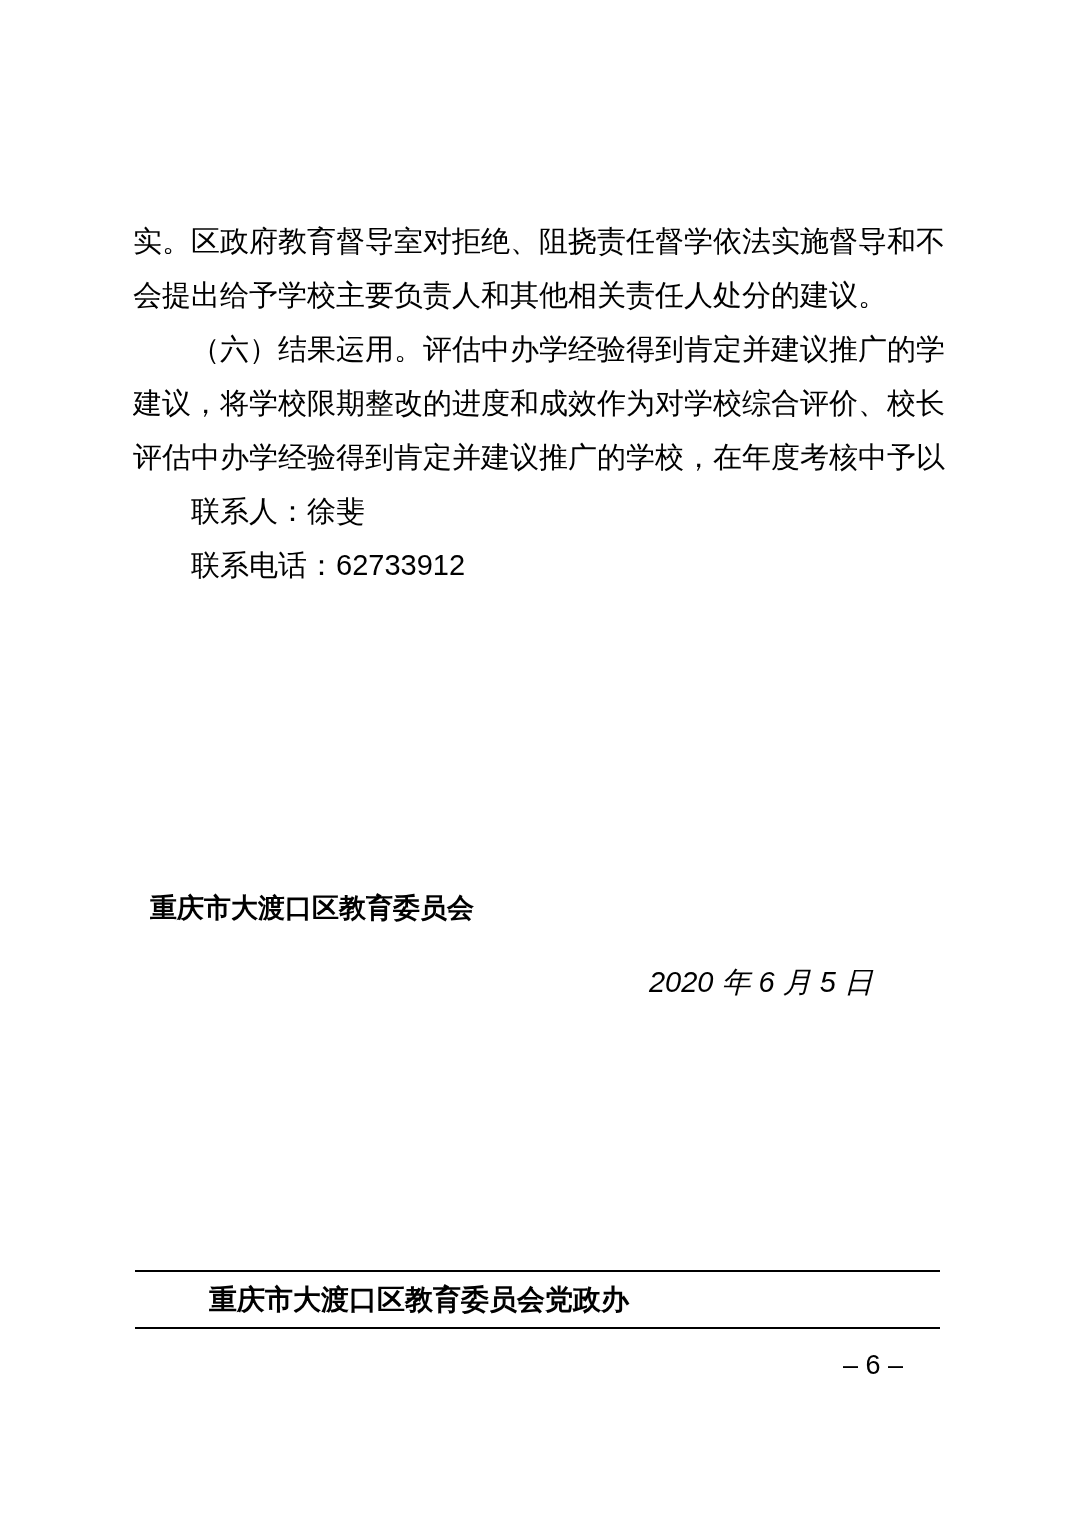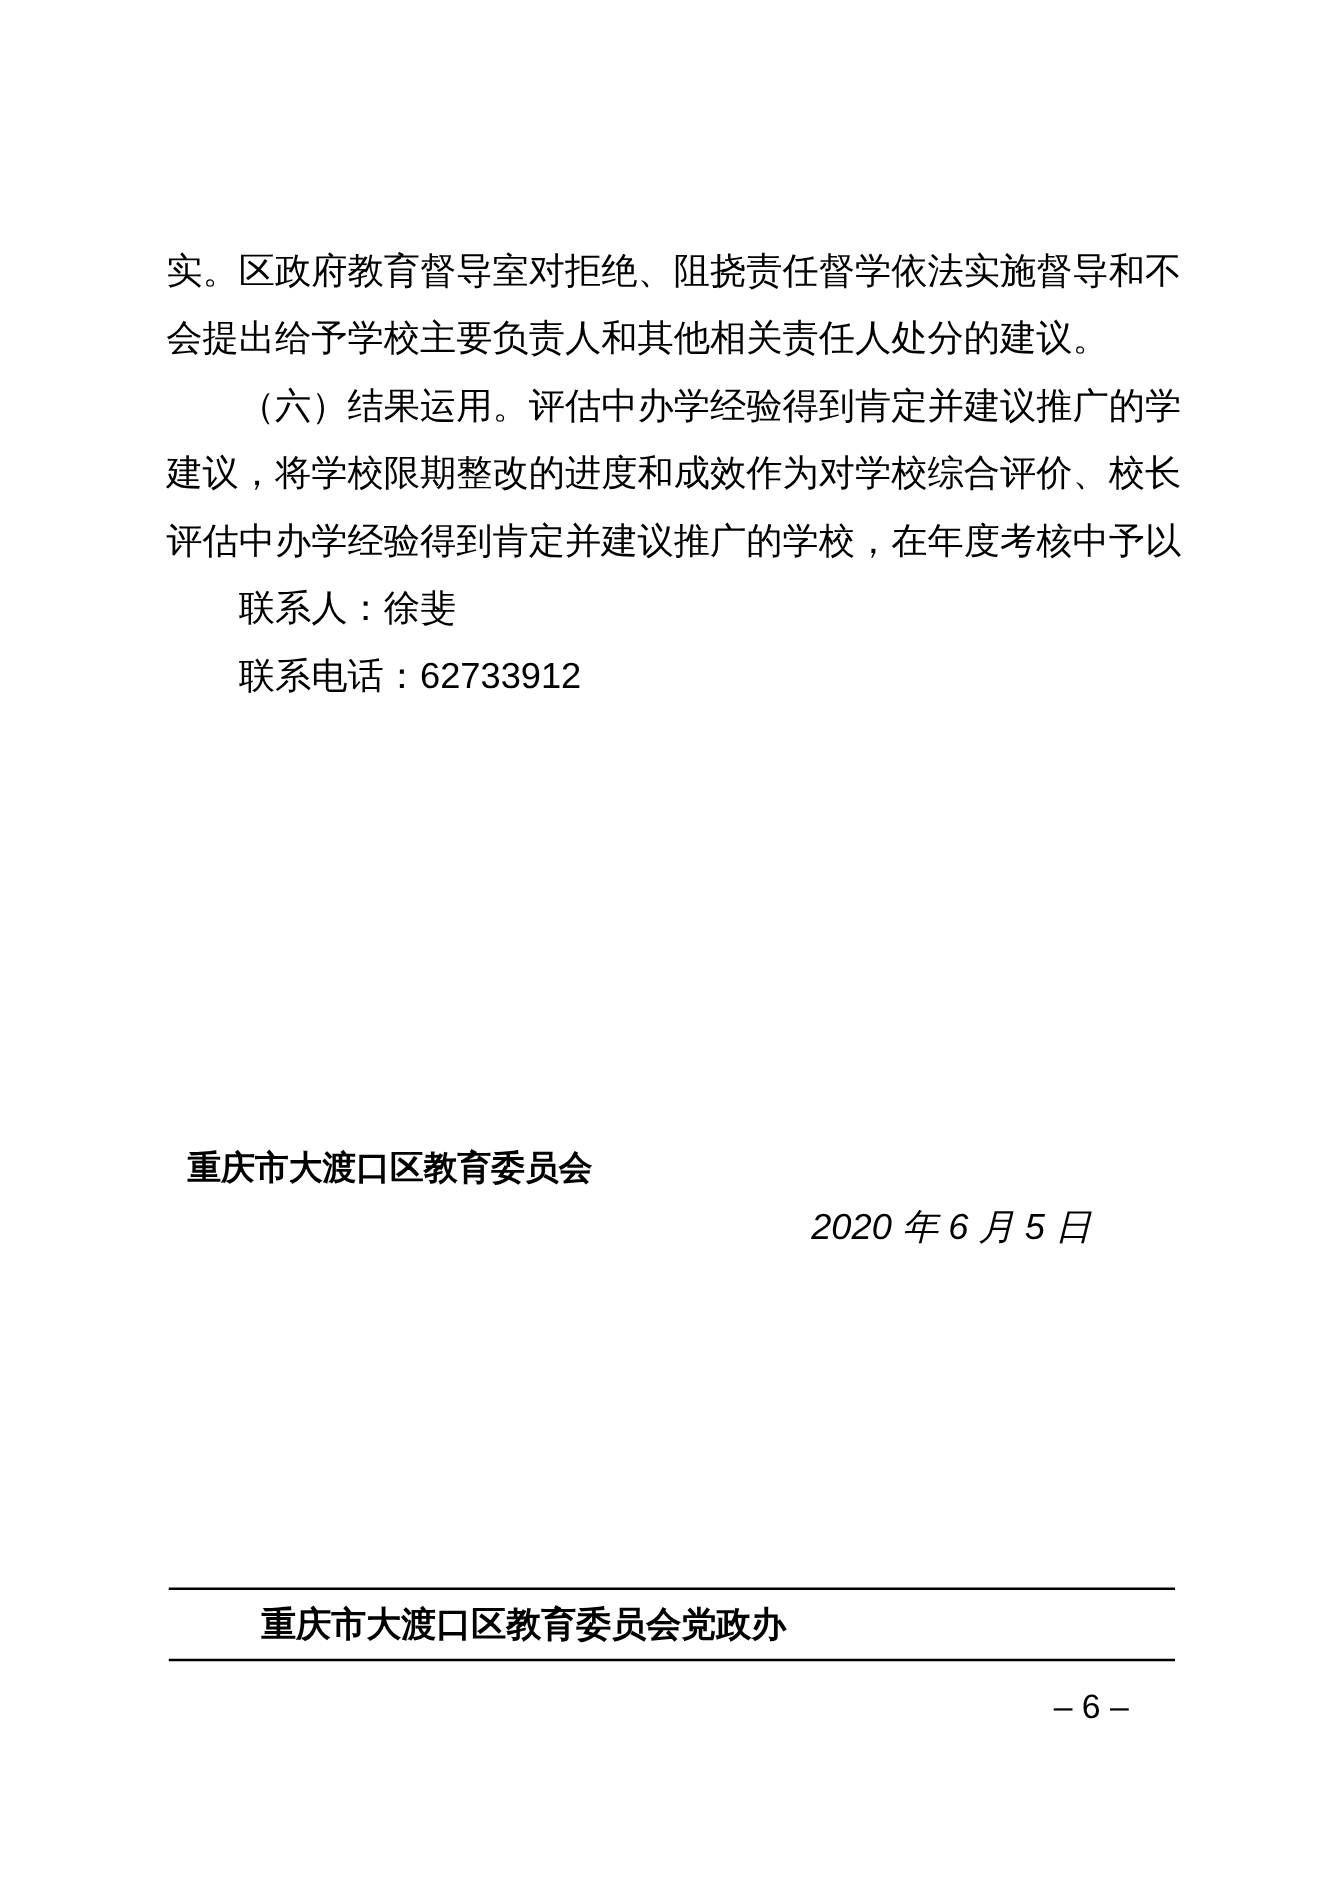--- a/index.html
+++ b/index.html
@@ -11,41 +11,41 @@
     position: relative;
     width: 1074px;
     height: 1520px;
     background: #ffffff;
     color: #000000;
     font-family: "Liberation Sans", sans-serif;
     overflow: hidden;
   }
   .body-text {
     position: absolute;
-    top: 190px;
+    top: 214px;
     left: 133px;
     width: 812px;
   }
   .line {
     height: 54px;
     line-height: 54px;
     font-size: 29px;
     overflow: hidden;
     letter-spacing: 0;
   }
   .just {
     text-align: justify;
     text-align-last: justify;
   }
   .indent {
     padding-left: 58px;
   }
   .signature-row {
     position: absolute;
-    top: 908px;
+    top: 882px;
     left: 150px;
     width: 795px;
     height: 53px;
     line-height: 53px;
     display: flex;
     justify-content: space-between;
     font-size: 27px;
     font-weight: bold;
     white-space: nowrap;
   }

